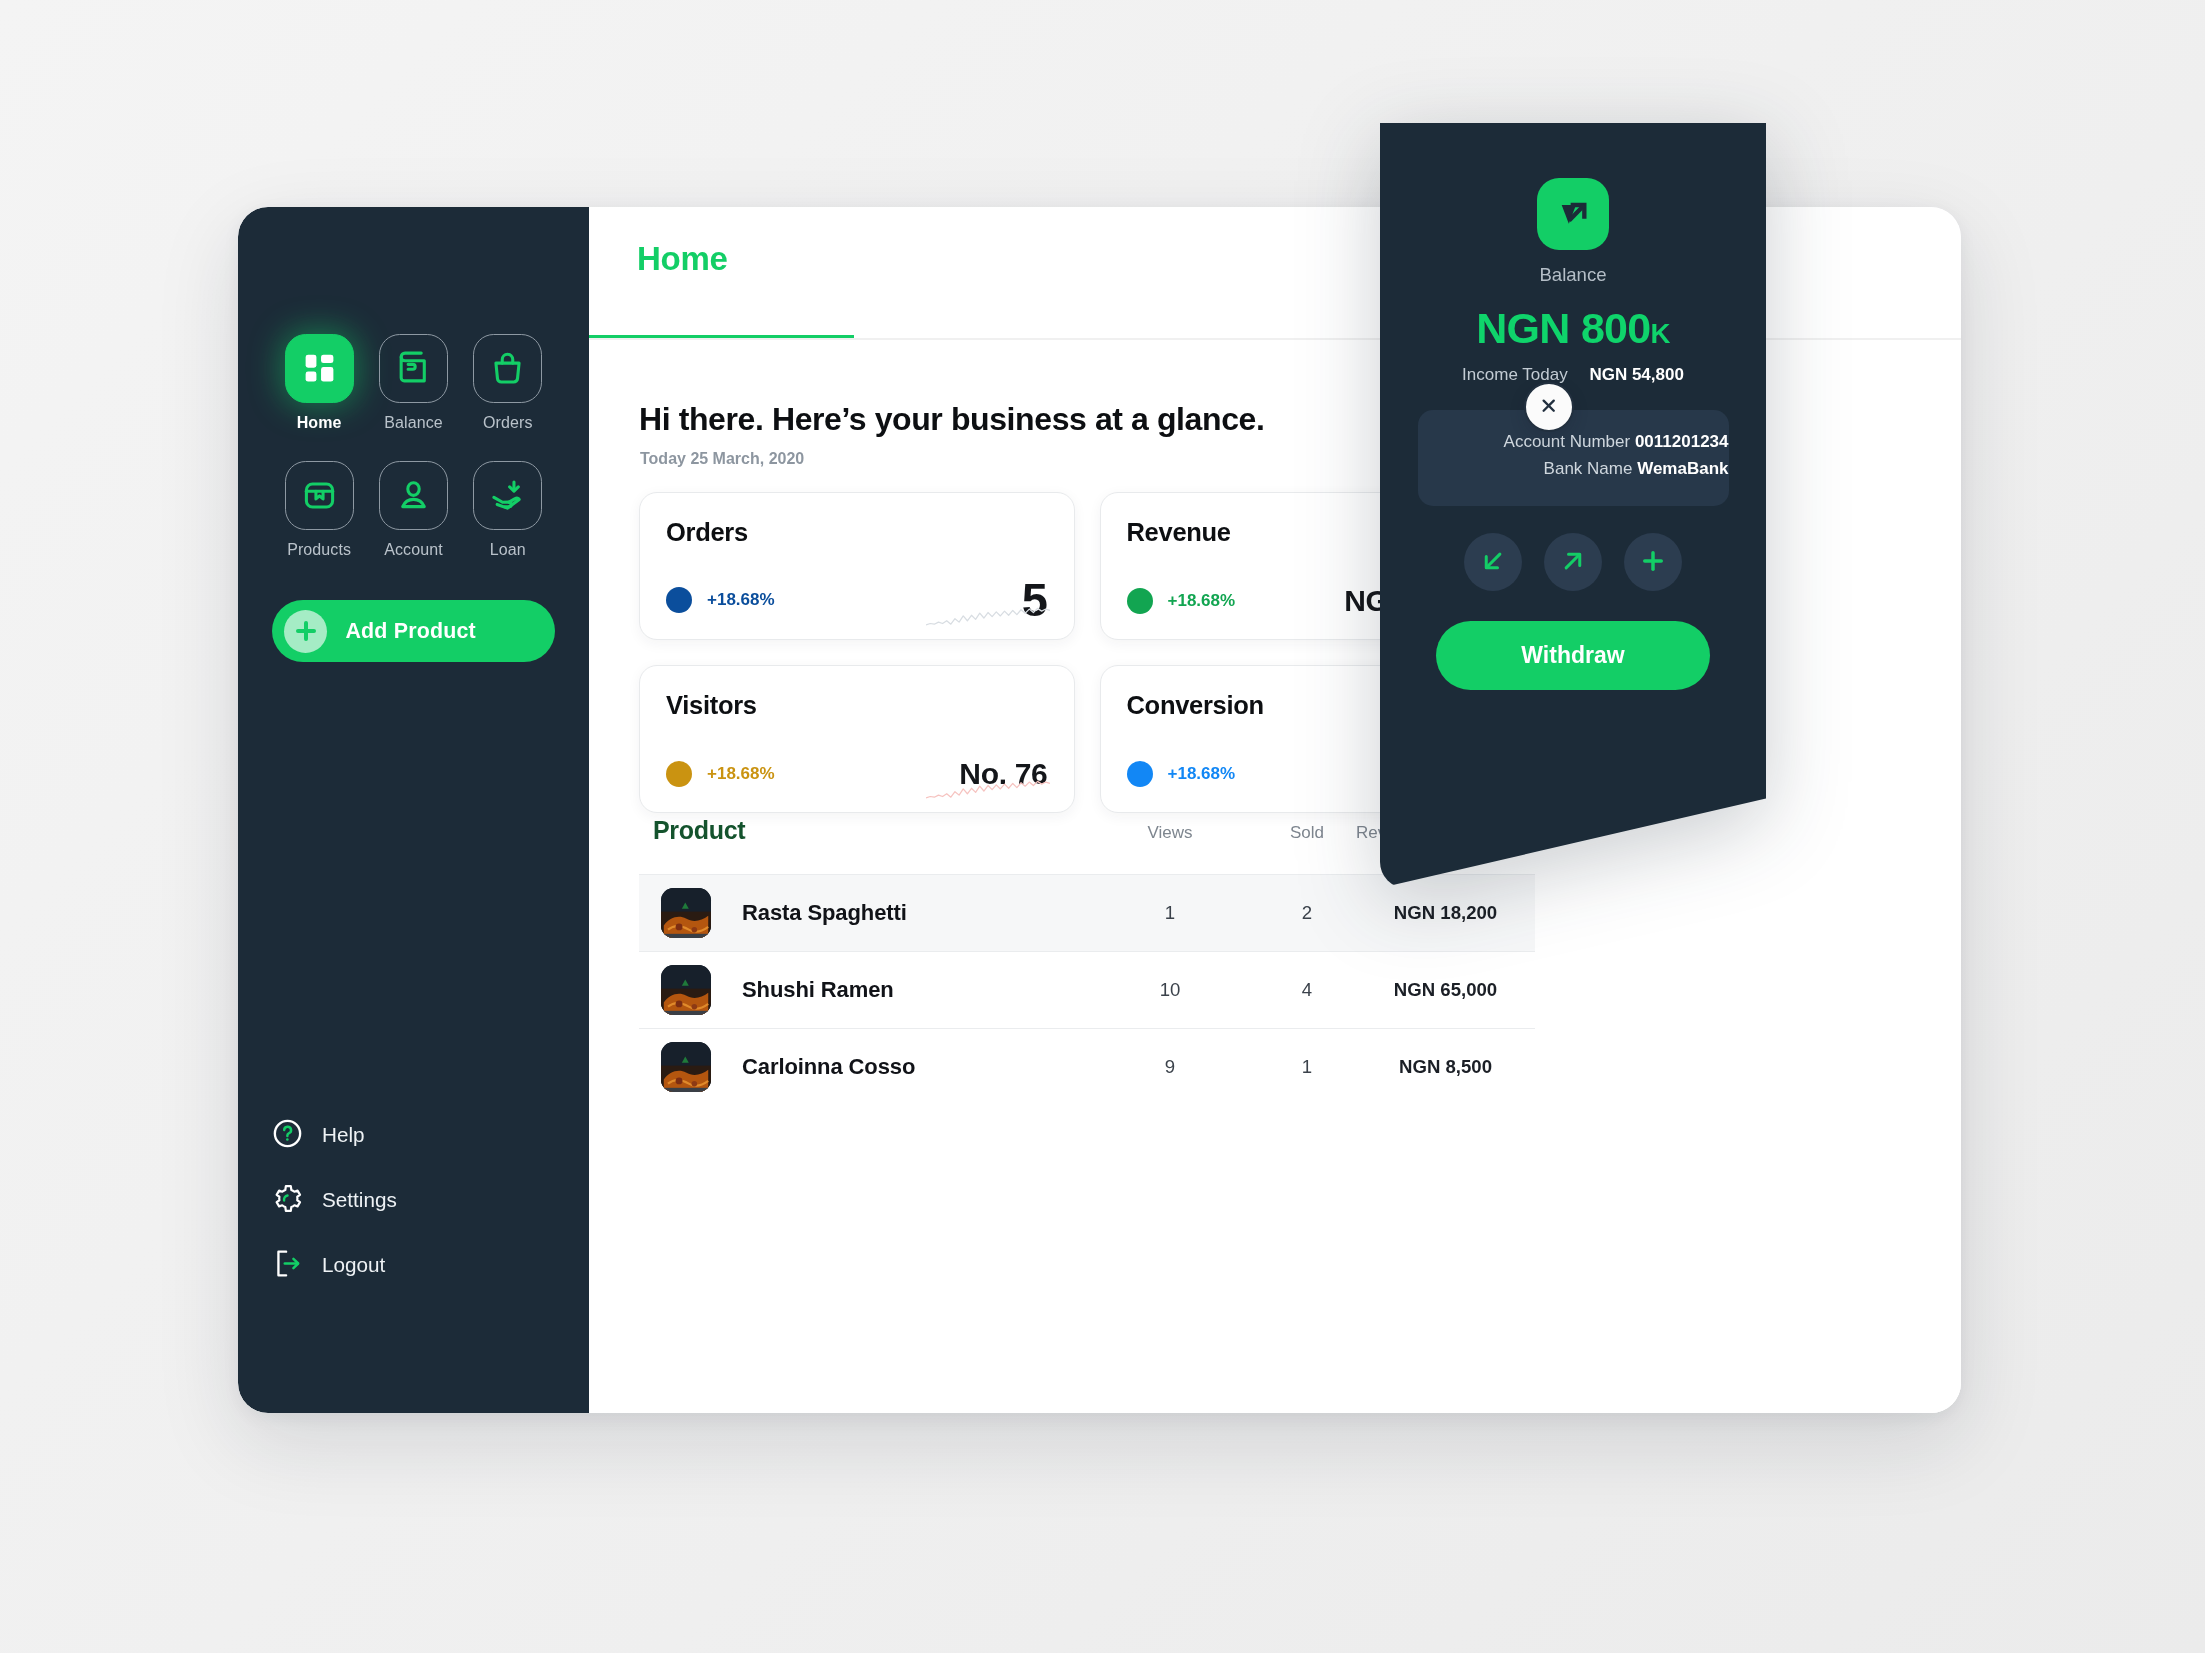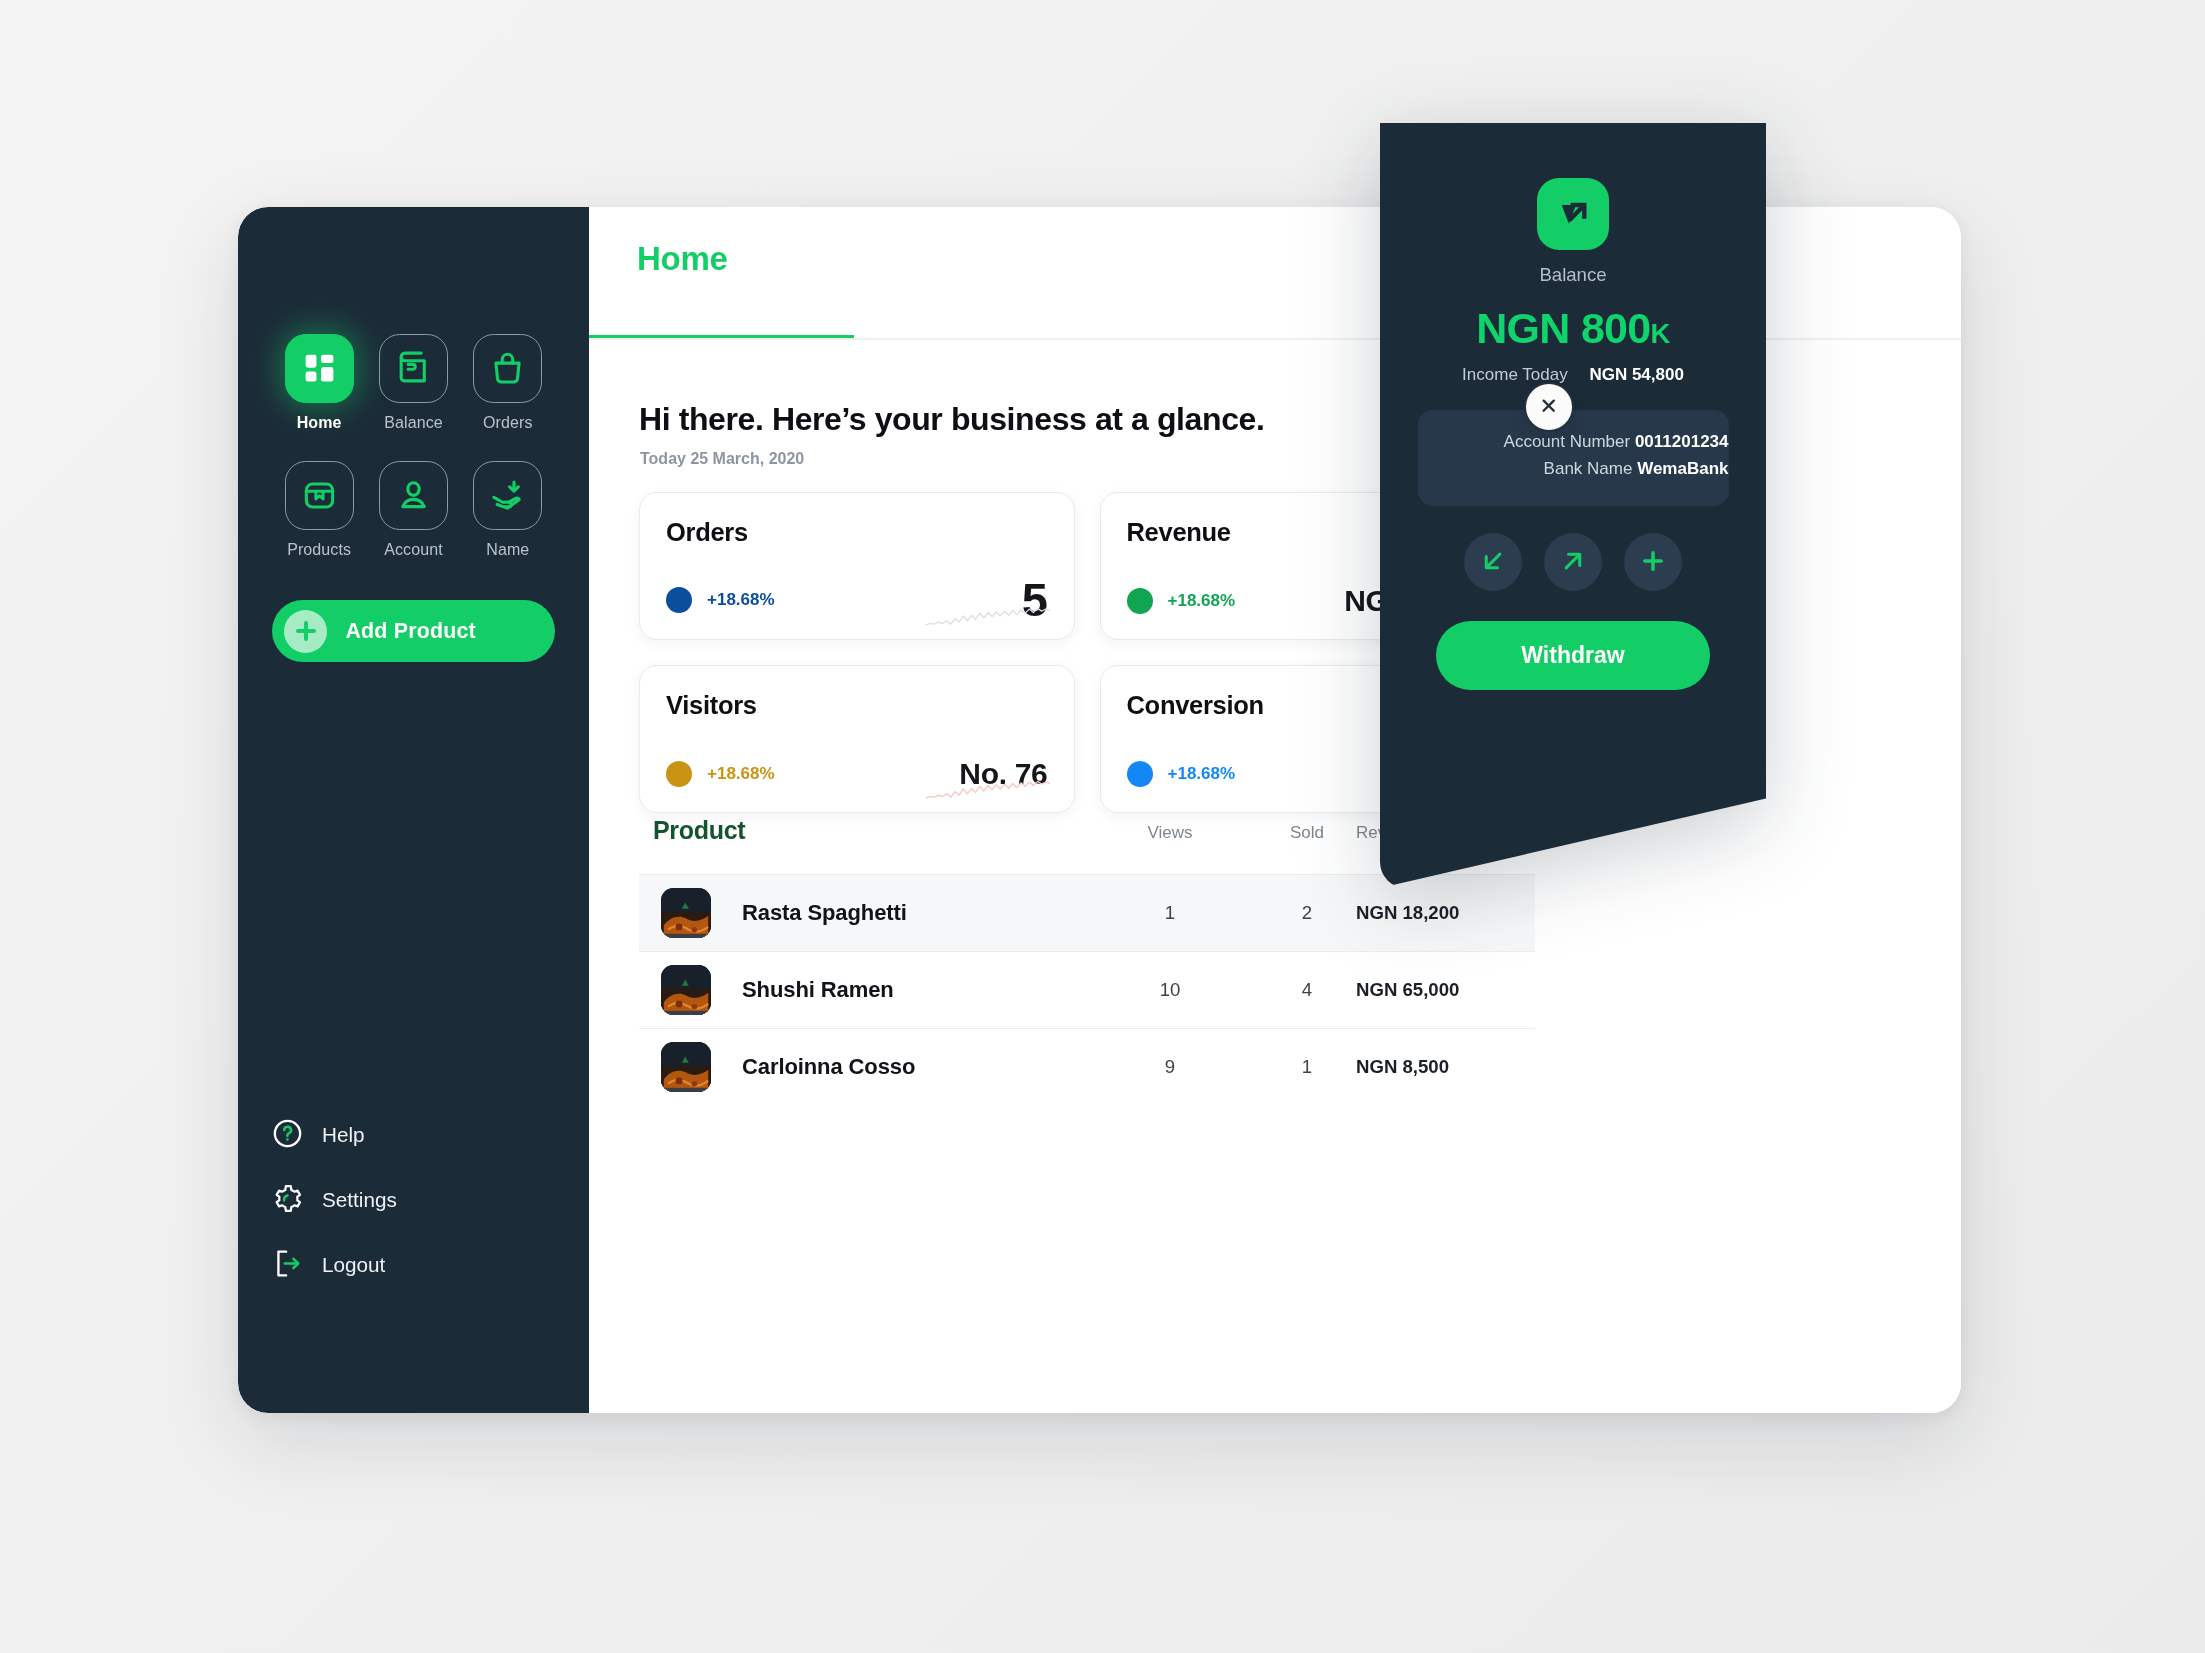--- a/index.html
+++ b/index.html
@@ -124,21 +124,21 @@
   .col-rev   { left: 717px; width: 165px; text-align:left !important; }
   .t-row { position:relative; height: 77px; display:flex; align-items:center;
            border-top:0.7px solid #eaecee; }
   .t-row.highlight { background:#f6f7f8; border-top:0.7px solid #eaecee; }
   .thumb { position:absolute; left: 22px; width: 50px; height: 50px; border-radius: 12.4px;
            overflow:hidden; background:#1b2430; }
   .p-name { position:absolute; left: 103px; font-size: 22px; font-weight:700; color:#111318; letter-spacing:-0.1px; }
   .cell { position:absolute; font-size: 18.6px; color:#3b424b; text-align:center; }
   .cell-views { left: 469px; width: 124px; }
   .cell-sold  { left: 606px; width: 124px; }
-  .cell-rev   { left: 717px; width: 179px; text-align:left; font-weight:700; color:#1b1f26; }
+  .cell-rev   { left: 717px; width: 179px; text-align:center; font-weight:700; color:#1b1f26; }
 
   
   #balance-panel {
     position:absolute; left: 1380px; top: 123px;
     width: 386px; height: 765px;
     filter: drop-shadow(0 20.7px 41px rgba(20,30,45,.22));
   }
   #balance-panel .shape {
     position:absolute; inset:0; background:#1c2b38;
     clip-path: polygon(0 0, 100% 0, 100% 88.3%, 0 100%);
@@ -238,21 +238,21 @@
 
           <div class="nav-item">
             <div class="nav-tile">
               <svg width="37" height="37" viewBox="0 0 24 24" fill="none" stroke="#13ce66" stroke-width="2" stroke-linecap="round" stroke-linejoin="round">
                 <path d="M16.2 3.2v5.4"></path>
                   <path d="M13.4 6.4l2.8 2.7 2.8-2.7"></path>
                 <path d="M3.2 13.2l5.6 3.2 4.1-.1a1.5 1.5 0 0 1 0 3h-2.7"></path>
                 <path d="M13 16.3l4.2-2.4a1.7 1.7 0 0 1 2.4.7l-7.7 5.6-6.6-2.4"></path>
               </svg>
             </div>
-            <span class="nav-label">Name</span>
+            <span class="nav-label">Loan</span>
           </div>
         </div>
 
         <button class="add-product">
           <span class="add-circle" style="position:relative;">
             <span class="bar-h"></span>
               <span class="bar-v"></span>
           </span>
           <span class="add-product-label">Add Product</span>
         </button>

